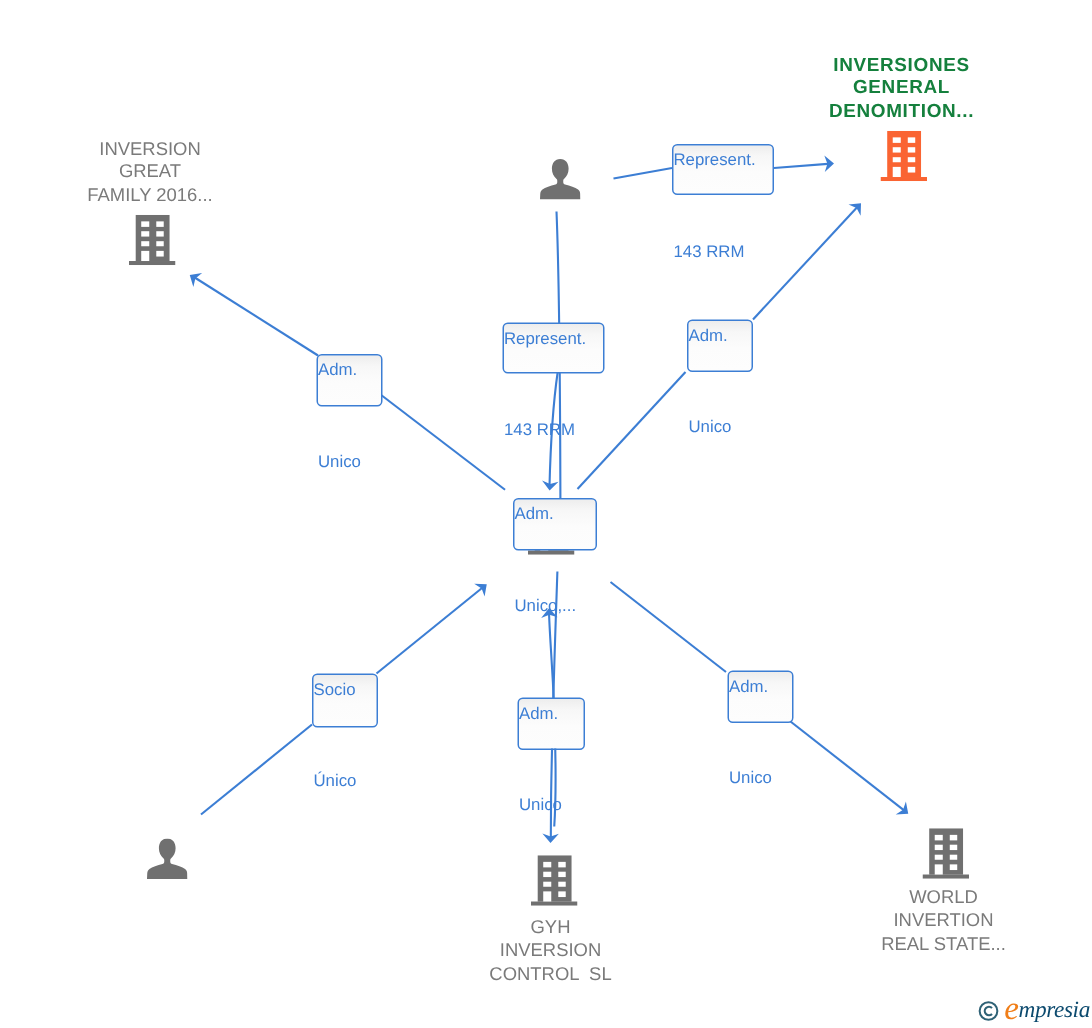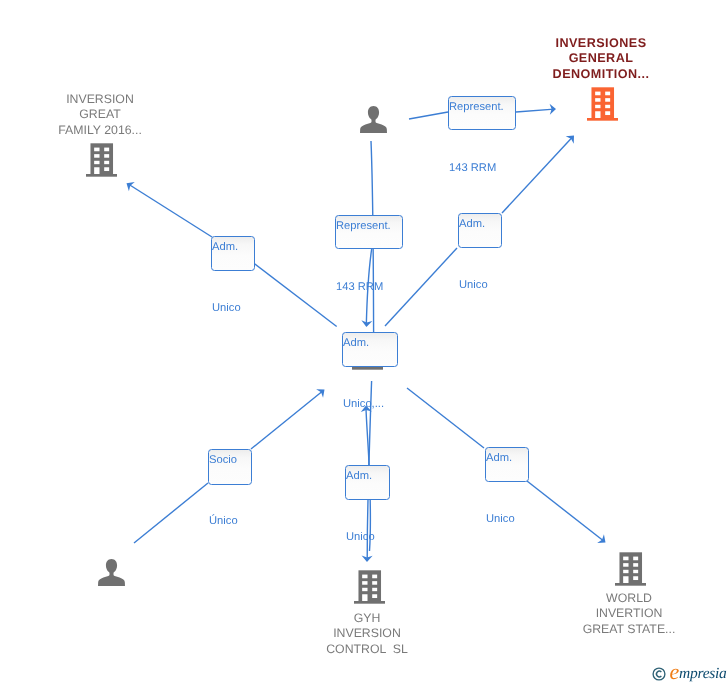--- a/index.html
+++ b/index.html
@@ -5,21 +5,21 @@
   html,body{margin:0;padding:0;}
   body{width:728px;height:685px;background:#ffffff;-webkit-font-smoothing:antialiased;text-rendering:geometricPrecision;
        font-family:"Liberation Sans",sans-serif;overflow:hidden;position:relative;}
   #stage{position:absolute;left:0;top:0;width:728px;height:685px;}
   svg{position:absolute;left:0;top:0;}
   .edge{fill:none;stroke:#3c7ed4;stroke-width:1.4;}
   .ah{fill:#3c7ed4;}
   .nodelabel{position:absolute;text-align:center;color:#7a7a7a;
              font-size:12.3px;line-height:15.46px;white-space:pre-wrap;letter-spacing:0;}
   .nodelabel.person{letter-spacing:0.33px;}
-  .nodelabel.bold{font-weight:bold;color:#7f1d1d;font-size:12.6px;letter-spacing:0.45px;}
+  .nodelabel.bold{font-weight:bold;color:#15803d;font-size:12.6px;letter-spacing:0.45px;}
   .icon{position:absolute;}
   .elabel{position:absolute;border:1.4px solid #3c7ed4;border-radius:3.5px;
           background:linear-gradient(180deg,#ededed 0%,#f7f7f7 22%,#fcfcfc 55%,#fdfdfd 100%);
           color:#3c7ed4;font-size:11.2px;text-align:left;
           box-sizing:border-box;}
   .elabel span{position:absolute;left:0;right:0;line-height:11px;display:block;}
   .elabel .el1{top:5.2px;}
   .elabel .el2{top:20.3px;margin-top:46px;}
   #logo{position:absolute;left:650px;top:660px;width:78px;height:24px;}
   .lg-c{position:absolute;left:1.5px;top:6.5px;line-height:0;}
@@ -165,21 +165,21 @@
         <rect x="18.3" y="10.9" width="5.0" height="3.6" fill="#fff"></rect>
         <rect x="8.2" y="17.6" width="5.4" height="3.4" fill="#fff"></rect>
         <rect x="18.3" y="17.6" width="5.0" height="3.4" fill="#fff"></rect>
         <rect x="8.2" y="24.1" width="5.4" height="6.8" fill="#fff"></rect>
         <rect x="18.3" y="24.1" width="5.0" height="3.8" fill="#fff"></rect>
       </g>
     </svg>
   </div>
   <div class="nodelabel" style="left:549px;top:591px;width:160px;">WORLD
 INVERTION
-GREAT STATE...</div>
+REAL STATE...</div>
 
   <div class="elabel" style="left:211px;top:236px;width:44px;height:35px;">
     <span class="el1">Adm.</span>
     <span class="el2">Unico</span>
   </div>
   <div class="elabel" style="left:448px;top:96px;width:68px;height:34px;">
     <span class="el1">Represent.</span>
     <span class="el2">143 RRM</span>
   </div>
   <div class="elabel" style="left:335px;top:215px;width:68px;height:34px;">

